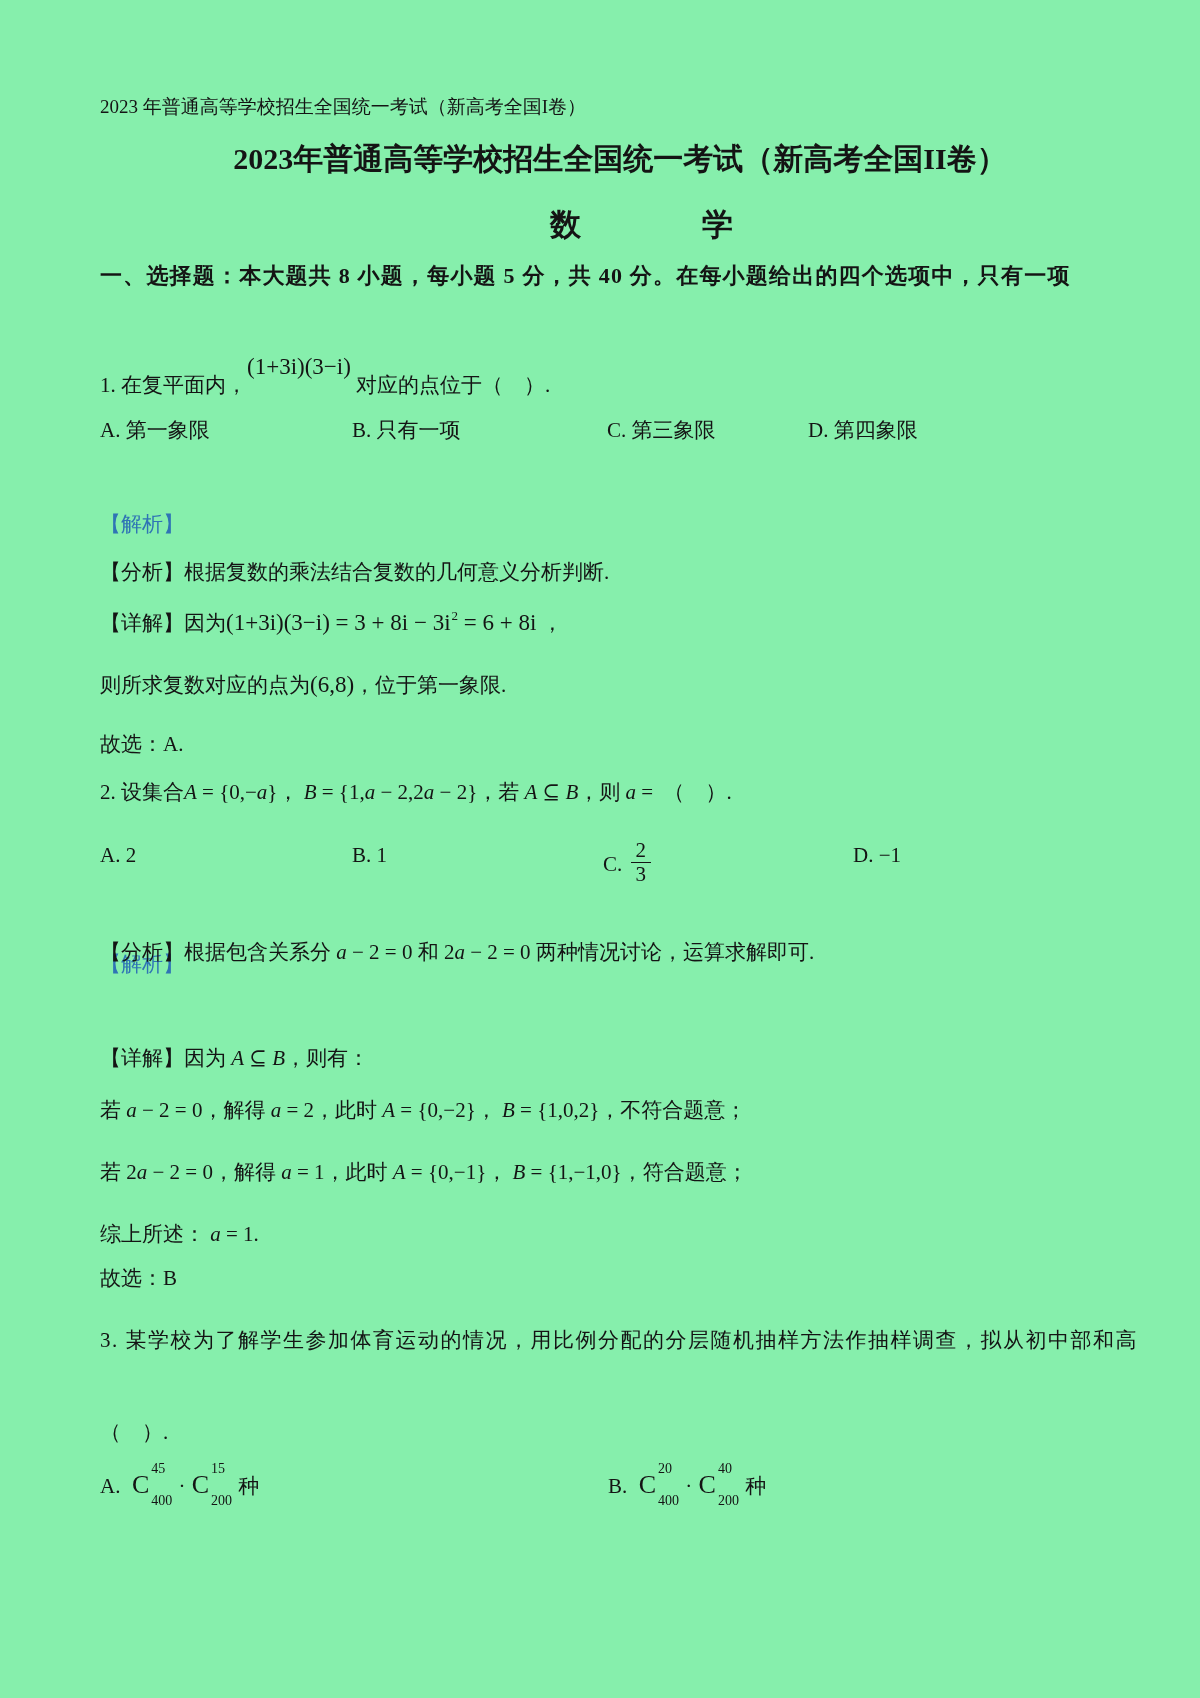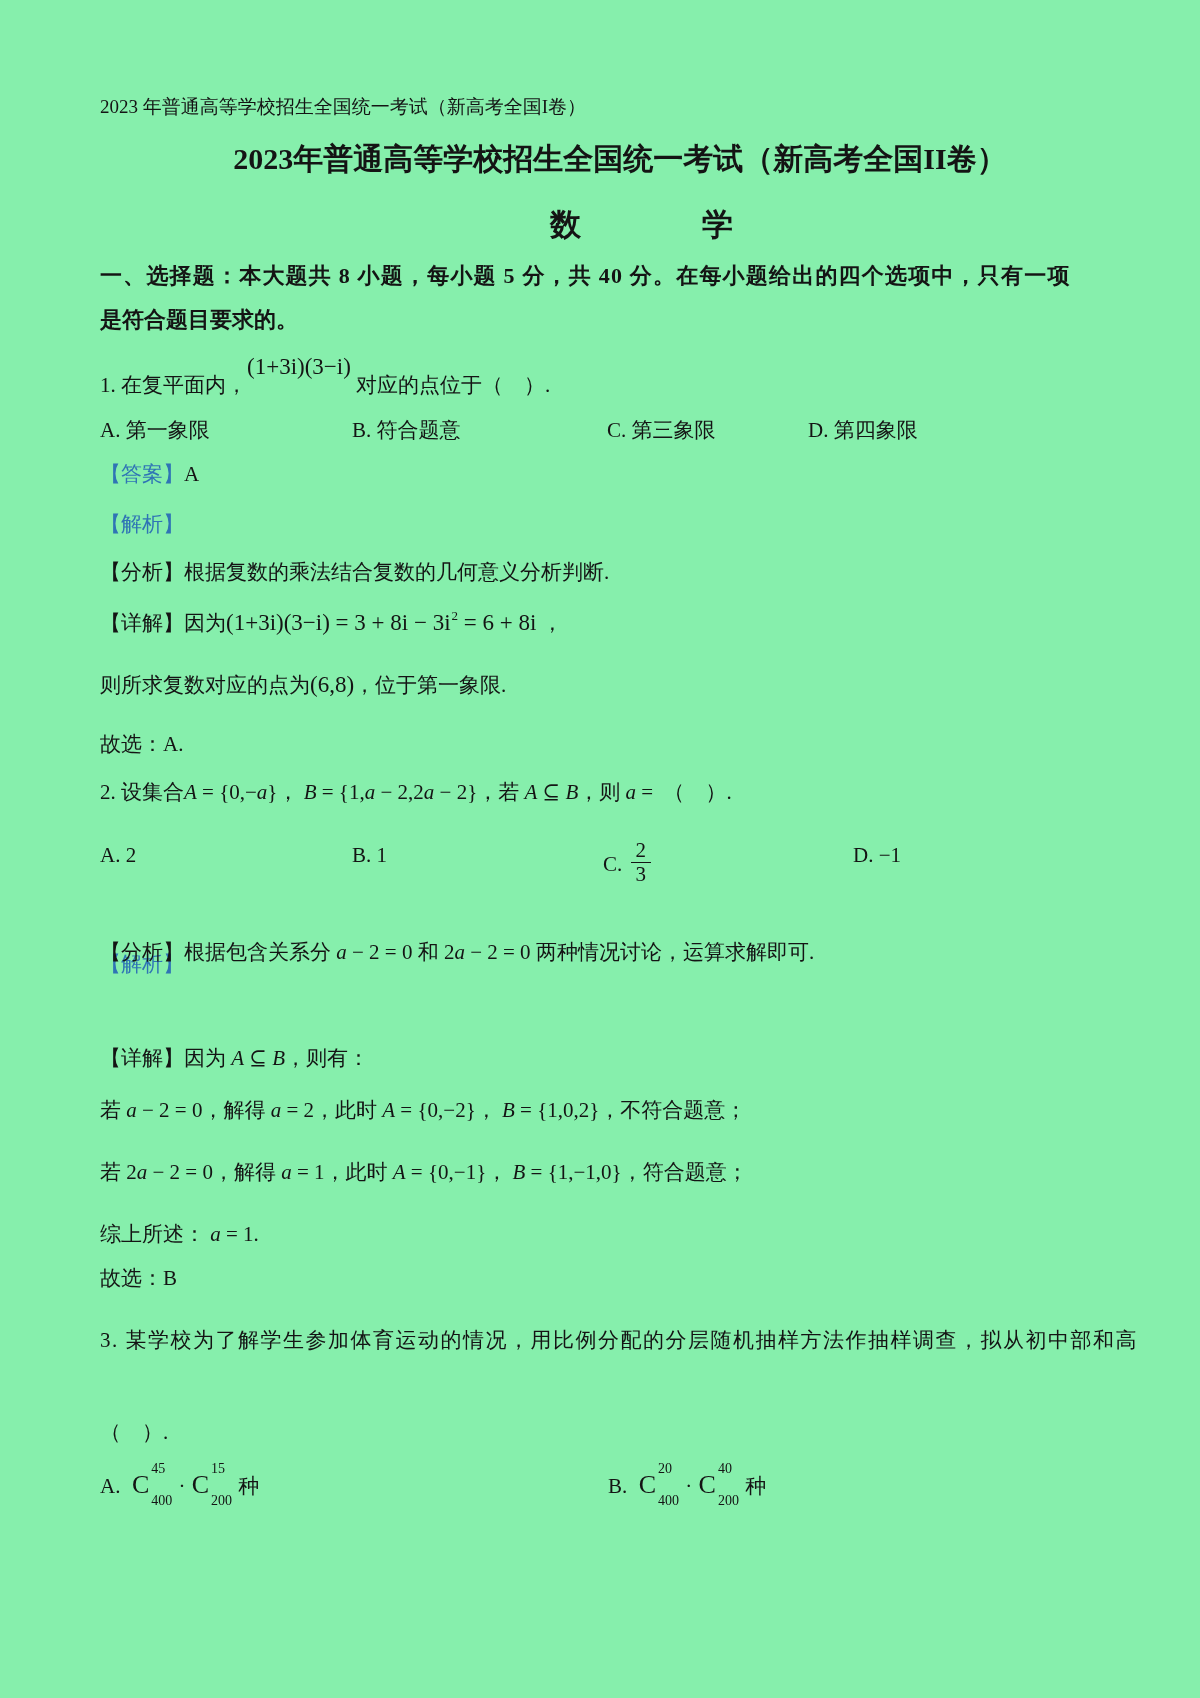--- a/index.html
+++ b/index.html
@@ -40,24 +40,22 @@
   .csup,.csub{display:block;}
 </style>
 </head>
 <body>
 
 <div class="page" style="background: #86efac; color: rgb(20, 20, 20);">
     <div class="line" style="top: 96px; font-size: 19px;"><span class="t">2023 年普通高等学校招生全国统一考试（新高考全国I卷）</span></div>
     <div class="line bold center" style="top: 142px; font-size: 30px;"><span class="t">2023年普通高等学校招生全国统一考试（新高考全国II卷）</span></div>
     <div class="line bold" style="top: 207px; font-size: 31px;"><span class="xcol" style="left: 450px;"><span class="t">数</span></span><span class="xcol" style="left: 602px;"><span class="t">学</span></span></div>
     <div class="line bold" style="top: 263px; font-size: 22px; letter-spacing: 1.2px;"><span class="t">一、选择题：本大题共 8 小题，每小题 5 分，共 40 分。在每小题给出的四个选项中，只有一项</span></div>
-    <div class="line bold" style="top: 307px; font-size: 22px;"><span class="t">是符合题目要求的。</span></div>
     <div class="line" style="top: 372px;"><span class="t">1. 在复平面内，</span><span class="m" style="position: relative; top: -18px; font-size: 23px;">(1+3i)(3−i)</span><span class="t"> 对应的点位于（　）.</span></div>
-    <div class="line" style="top: 418px;"><span class="xcol" style="left: 0px;"><span class="t">A. 第一象限</span></span><span class="xcol" style="left: 252px;"><span class="t">B. 符合题意</span></span><span class="xcol" style="left: 507px;"><span class="t">C. 第三象限</span></span><span class="xcol" style="left: 708px;"><span class="t">D. 第四象限</span></span></div>
-    <div class="line" style="top: 462px;"><span class="b">【答案】</span><span class="t">A</span></div>
+    <div class="line" style="top: 418px;"><span class="xcol" style="left: 0px;"><span class="t">A. 第一象限</span></span><span class="xcol" style="left: 252px;"><span class="t">B. 只有一项</span></span><span class="xcol" style="left: 507px;"><span class="t">C. 第三象限</span></span><span class="xcol" style="left: 708px;"><span class="t">D. 第四象限</span></span></div>
     <div class="line" style="top: 512px;"><span class="b">【解析】</span></div>
     <div class="line" style="top: 560px;"><span class="t">【分析】根据复数的乘法结合复数的几何意义分析判断.</span></div>
     <div class="line" style="top: 610px;"><span class="t">【详解】因为</span><span class="m" style="font-size: 23px;">(1+3i)(3−i) = 3 + 8i − 3i</span><sup class="msup">2</sup><span class="m" style="font-size: 23px;"> = 6 + 8i</span><span class="t"> ，</span></div>
     <div class="line" style="top: 672px;"><span class="t">则所求复数对应的点为</span><span class="m" style="font-size: 23px;">(6,8)</span><span class="t">，位于第一象限.</span></div>
     <div class="line" style="top: 732px;"><span class="t">故选：A.</span></div>
     <div class="line" style="top: 780px;"><span class="t">2. 设集合</span><span class="i">A</span><span class="m"> = {0,−</span><span class="i">a</span><span class="m">}</span><span class="t">， </span><span class="i">B</span><span class="m"> = {1,</span><span class="i">a</span><span class="m"> − 2,2</span><span class="i">a</span><span class="m"> − 2}</span><span class="t">，若 </span><span class="i">A</span><span class="m"> ⊆ </span><span class="i">B</span><span class="t">，则 </span><span class="i">a</span><span class="m"> =  </span><span class="t">（　）.</span></div>
     <div class="line" style="top: 843px;"><span class="xcol" style="left: 0px;"><span class="t">A. 2</span></span><span class="xcol" style="left: 252px;"><span class="t">B. 1</span></span><span class="xcol" style="left: 503px;"><span class="t">C. </span><span class="frac"><span class="fnum">2</span><span class="fden">3</span></span></span><span class="xcol" style="left: 753px;"><span class="t">D. −1</span></span></div>
     <div class="line" style="top: 952px;"><span class="b">【解析】</span></div>
     <div class="line" style="top: 940px;"><span class="t">【分析】根据包含关系分 </span><span class="i">a</span><span class="m"> − 2 = 0</span><span class="t"> 和 </span><span class="m">2</span><span class="i">a</span><span class="m"> − 2 = 0</span><span class="t"> 两种情况讨论，运算求解即可.</span></div>
     <div class="line" style="top: 1046px;"><span class="t">【详解】因为 </span><span class="i">A</span><span class="m"> ⊆ </span><span class="i">B</span><span class="t">，则有：</span></div>

